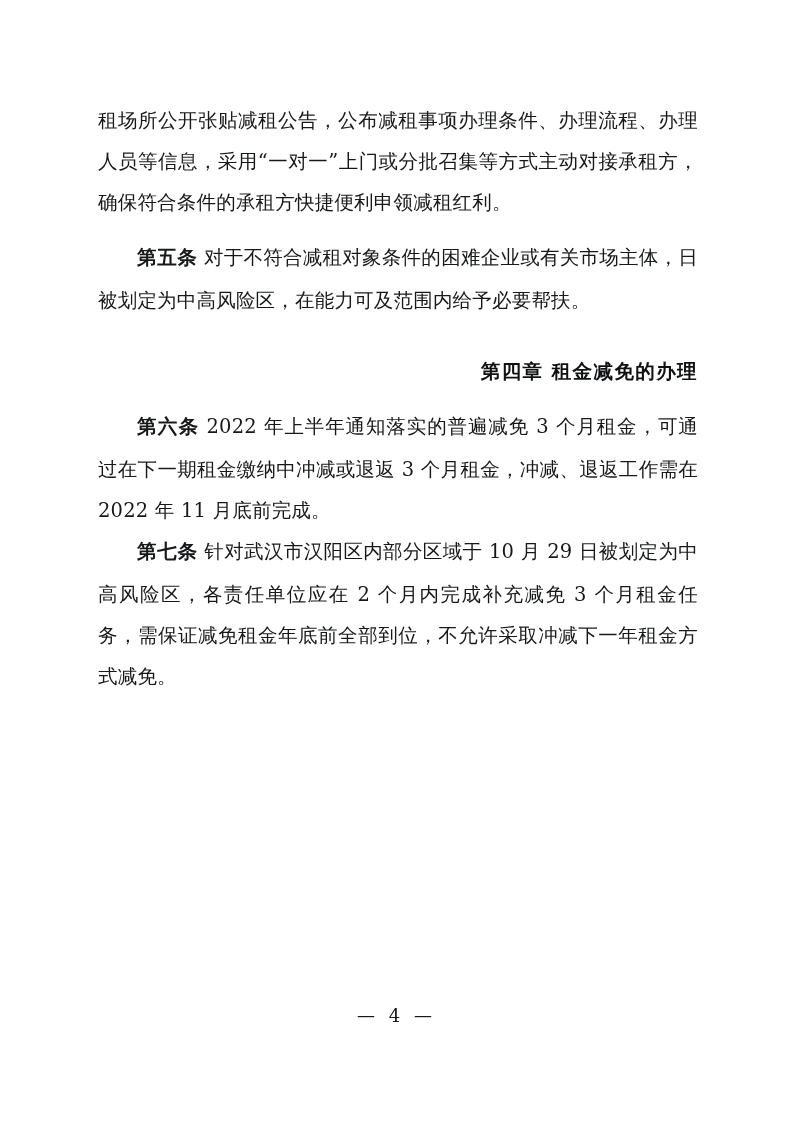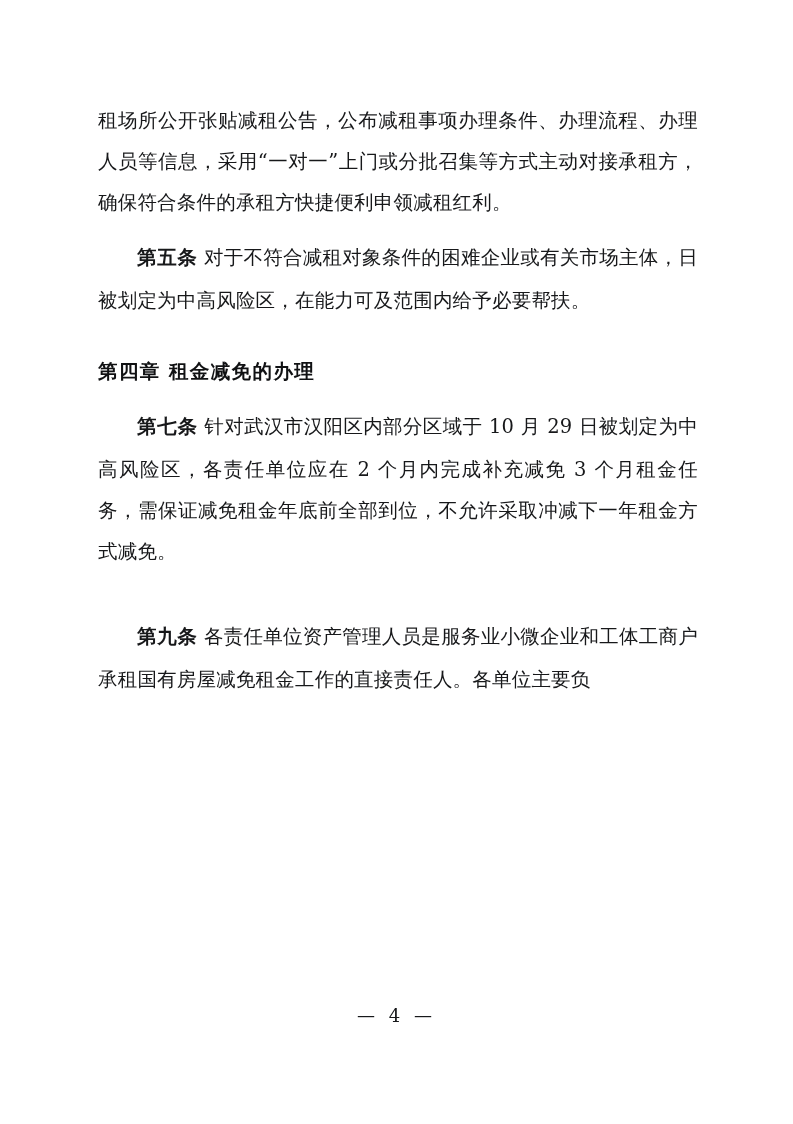--- a/index.html
+++ b/index.html
@@ -38,21 +38,21 @@
     letter-spacing: 0.2px;
     color: #17181a;
   }
   .para.indent {
     text-indent: 39px;
   }
   .chapter {
     font-size: 19.5px;
     line-height: 41px;
     font-weight: bold;
-    text-align: left;
+    text-align: right;
     margin: 0;
     letter-spacing: 1.4px;
     color: #101113;
   }
   .spacer-lg {
     height: 30px;
   }
   .spacer-sm {
     height: 14px;
   }
@@ -89,35 +89,35 @@
       <span class="lead">第五条</span>
       <span>对于不符合减租对象条件的困难企业或有关市场主体，日被划定为中高风险区，在能力可及范围内给予必要帮扶。</span>
     </p>
 
     <div class="spacer-lg"></div>
 
     <h2 class="chapter">第四章  租金减免的办理</h2>
 
     <div class="spacer-sm"></div>
 
+    <p class="para indent">
+      <span class="lead">第六条</span>
+      <span>2022 年上半年通知落实的普遍减免 3 个月租金，可通过在下一期租金缴纳中冲减或退返 3 个月租金，冲减、退返工作需在 2022 年 11 月底前完成。</span>
+    </p>
 
     <p class="para indent">
       <span class="lead">第七条</span>
       <span>针对武汉市汉阳区内部分区域于 10 月 29 日被划定为中高风险区，各责任单位应在 2 个月内完成补充减免 3 个月租金任务，需保证减免租金年底前全部到位，不允许采取冲减下一年租金方式减免。</span>
     </p>
 
 
     <div class="spacer-lg"></div>
 
 
     <div class="spacer-sm"></div>
 
-    <p class="para indent">
-      <span class="lead">第九条</span>
-      <span>各责任单位资产管理人员是服务业小微企业和工体工商户承租国有房屋减免租金工作的直接责任人。各单位主要负</span>
-    </p>
 
   </div>
 
   <div class="footer">
     <span class="page-number">— 4 —</span>
   </div>
 </div>
 
 </body></html>

